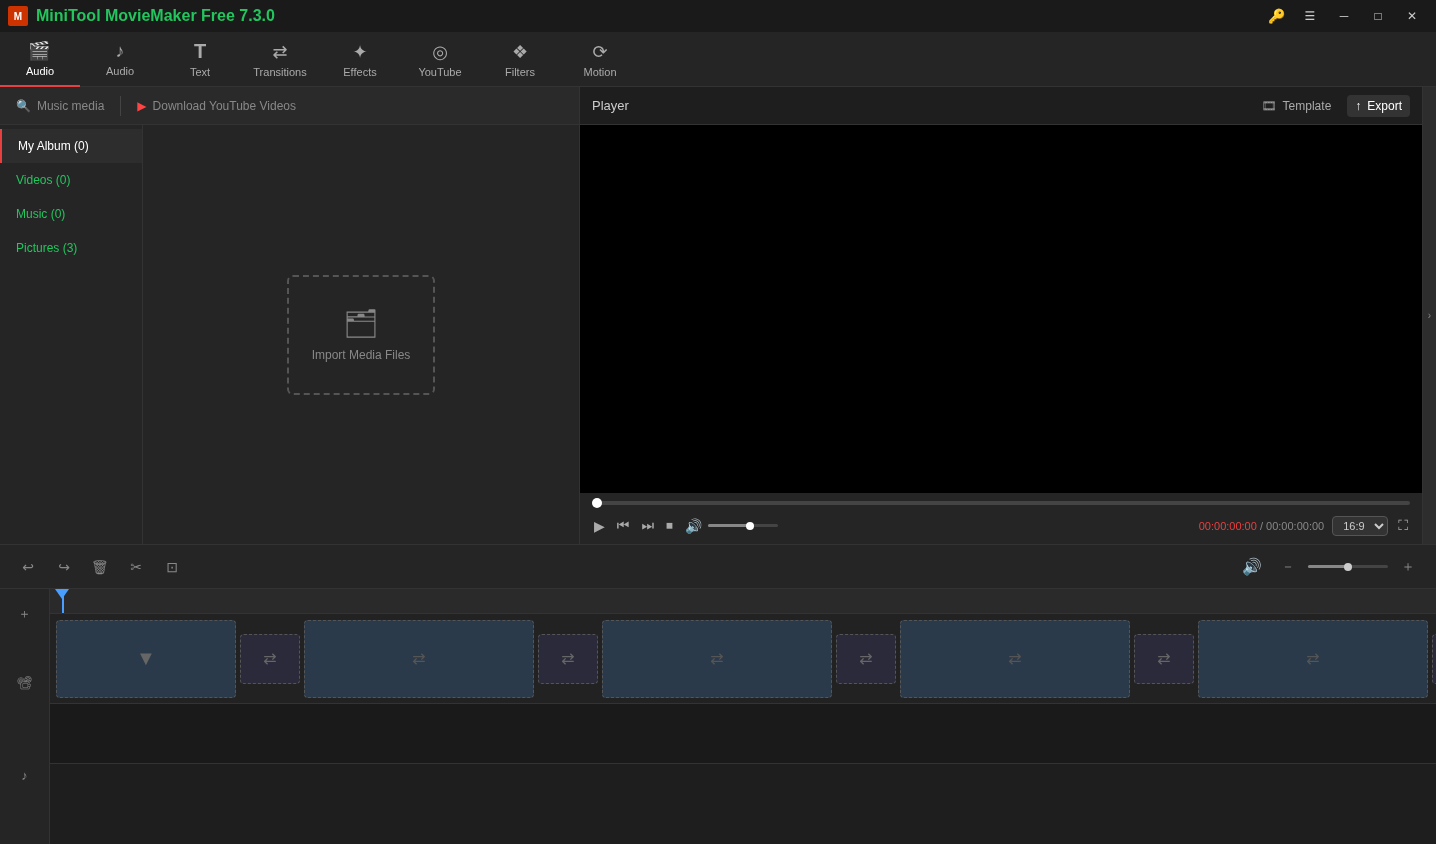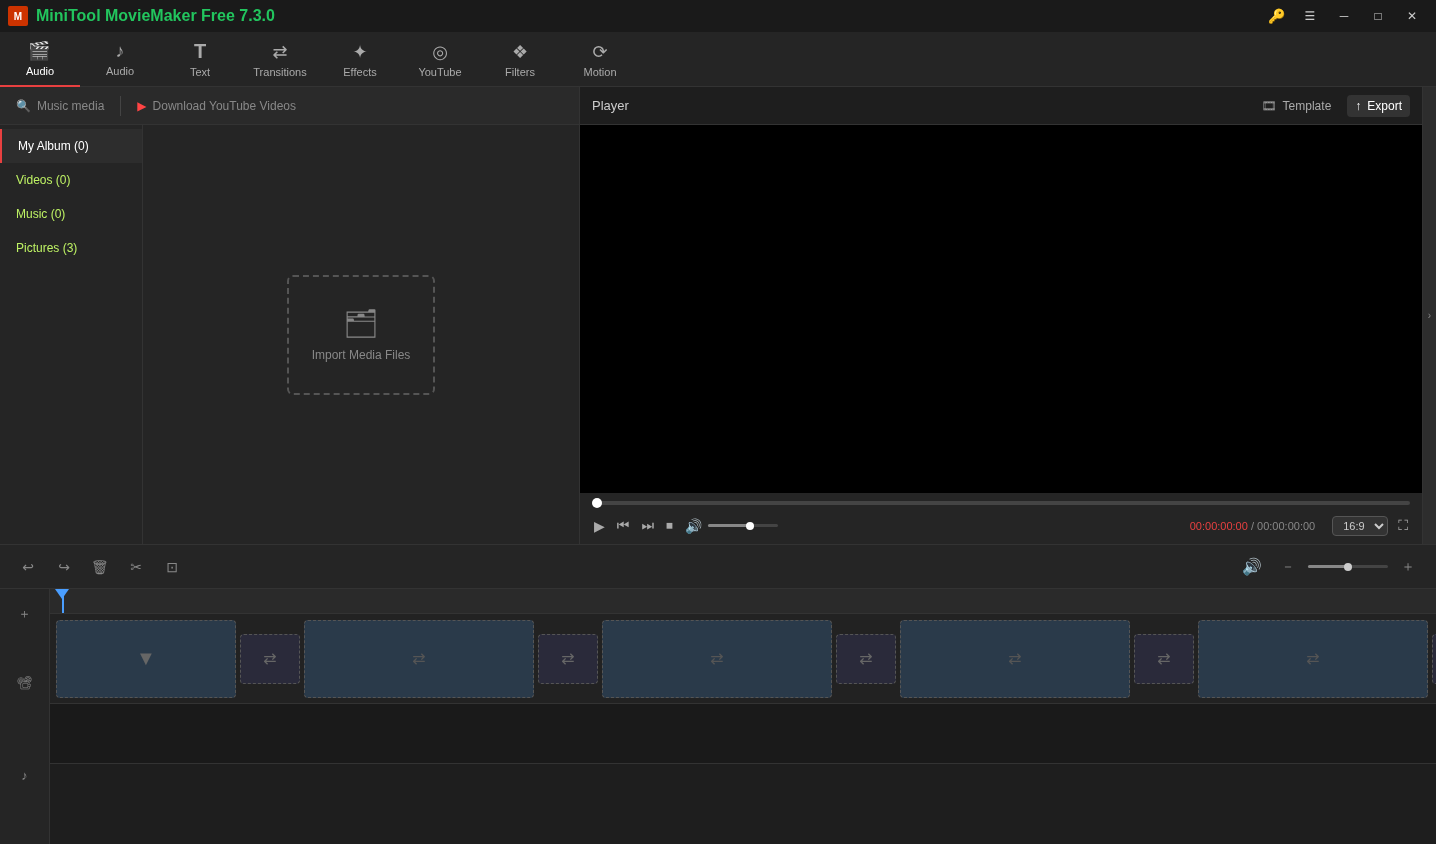--- a/index.html
+++ b/index.html
@@ -124,21 +124,21 @@
     #sidebar {
       width: 143px;
       background: #252525;
       border-right: 1px solid #333;
       padding-top: 4px;
       flex-shrink: 0;
     }
     .sidebar-item {
       padding: 10px 16px;
       font-size: 12px;
-      color: #bef264;
+      color: #22c55e;
       cursor: pointer;
       white-space: nowrap;
     }
     .sidebar-item.active { background: #2d2d2d; color: #fff; border-left: 2px solid #e84040; }
 
     
     #media-toolbar {
       display: flex;
       align-items: center;
       height: 38px;
@@ -325,21 +325,20 @@
       top: -2.5px;
     }
     .aspect-select {
       background: #333;
       color: #ccc;
       border: 1px solid #555;
       border-radius: 4px;
       padding: 2px 6px;
       font-size: 11px;
       cursor: pointer;
-      margin-left: 9px;
     }
     .fullscreen-btn {
       color: #aaa;
       cursor: pointer;
       font-size: 14px;
     }
 
     
     #bottom-section {
       height: 300px;

